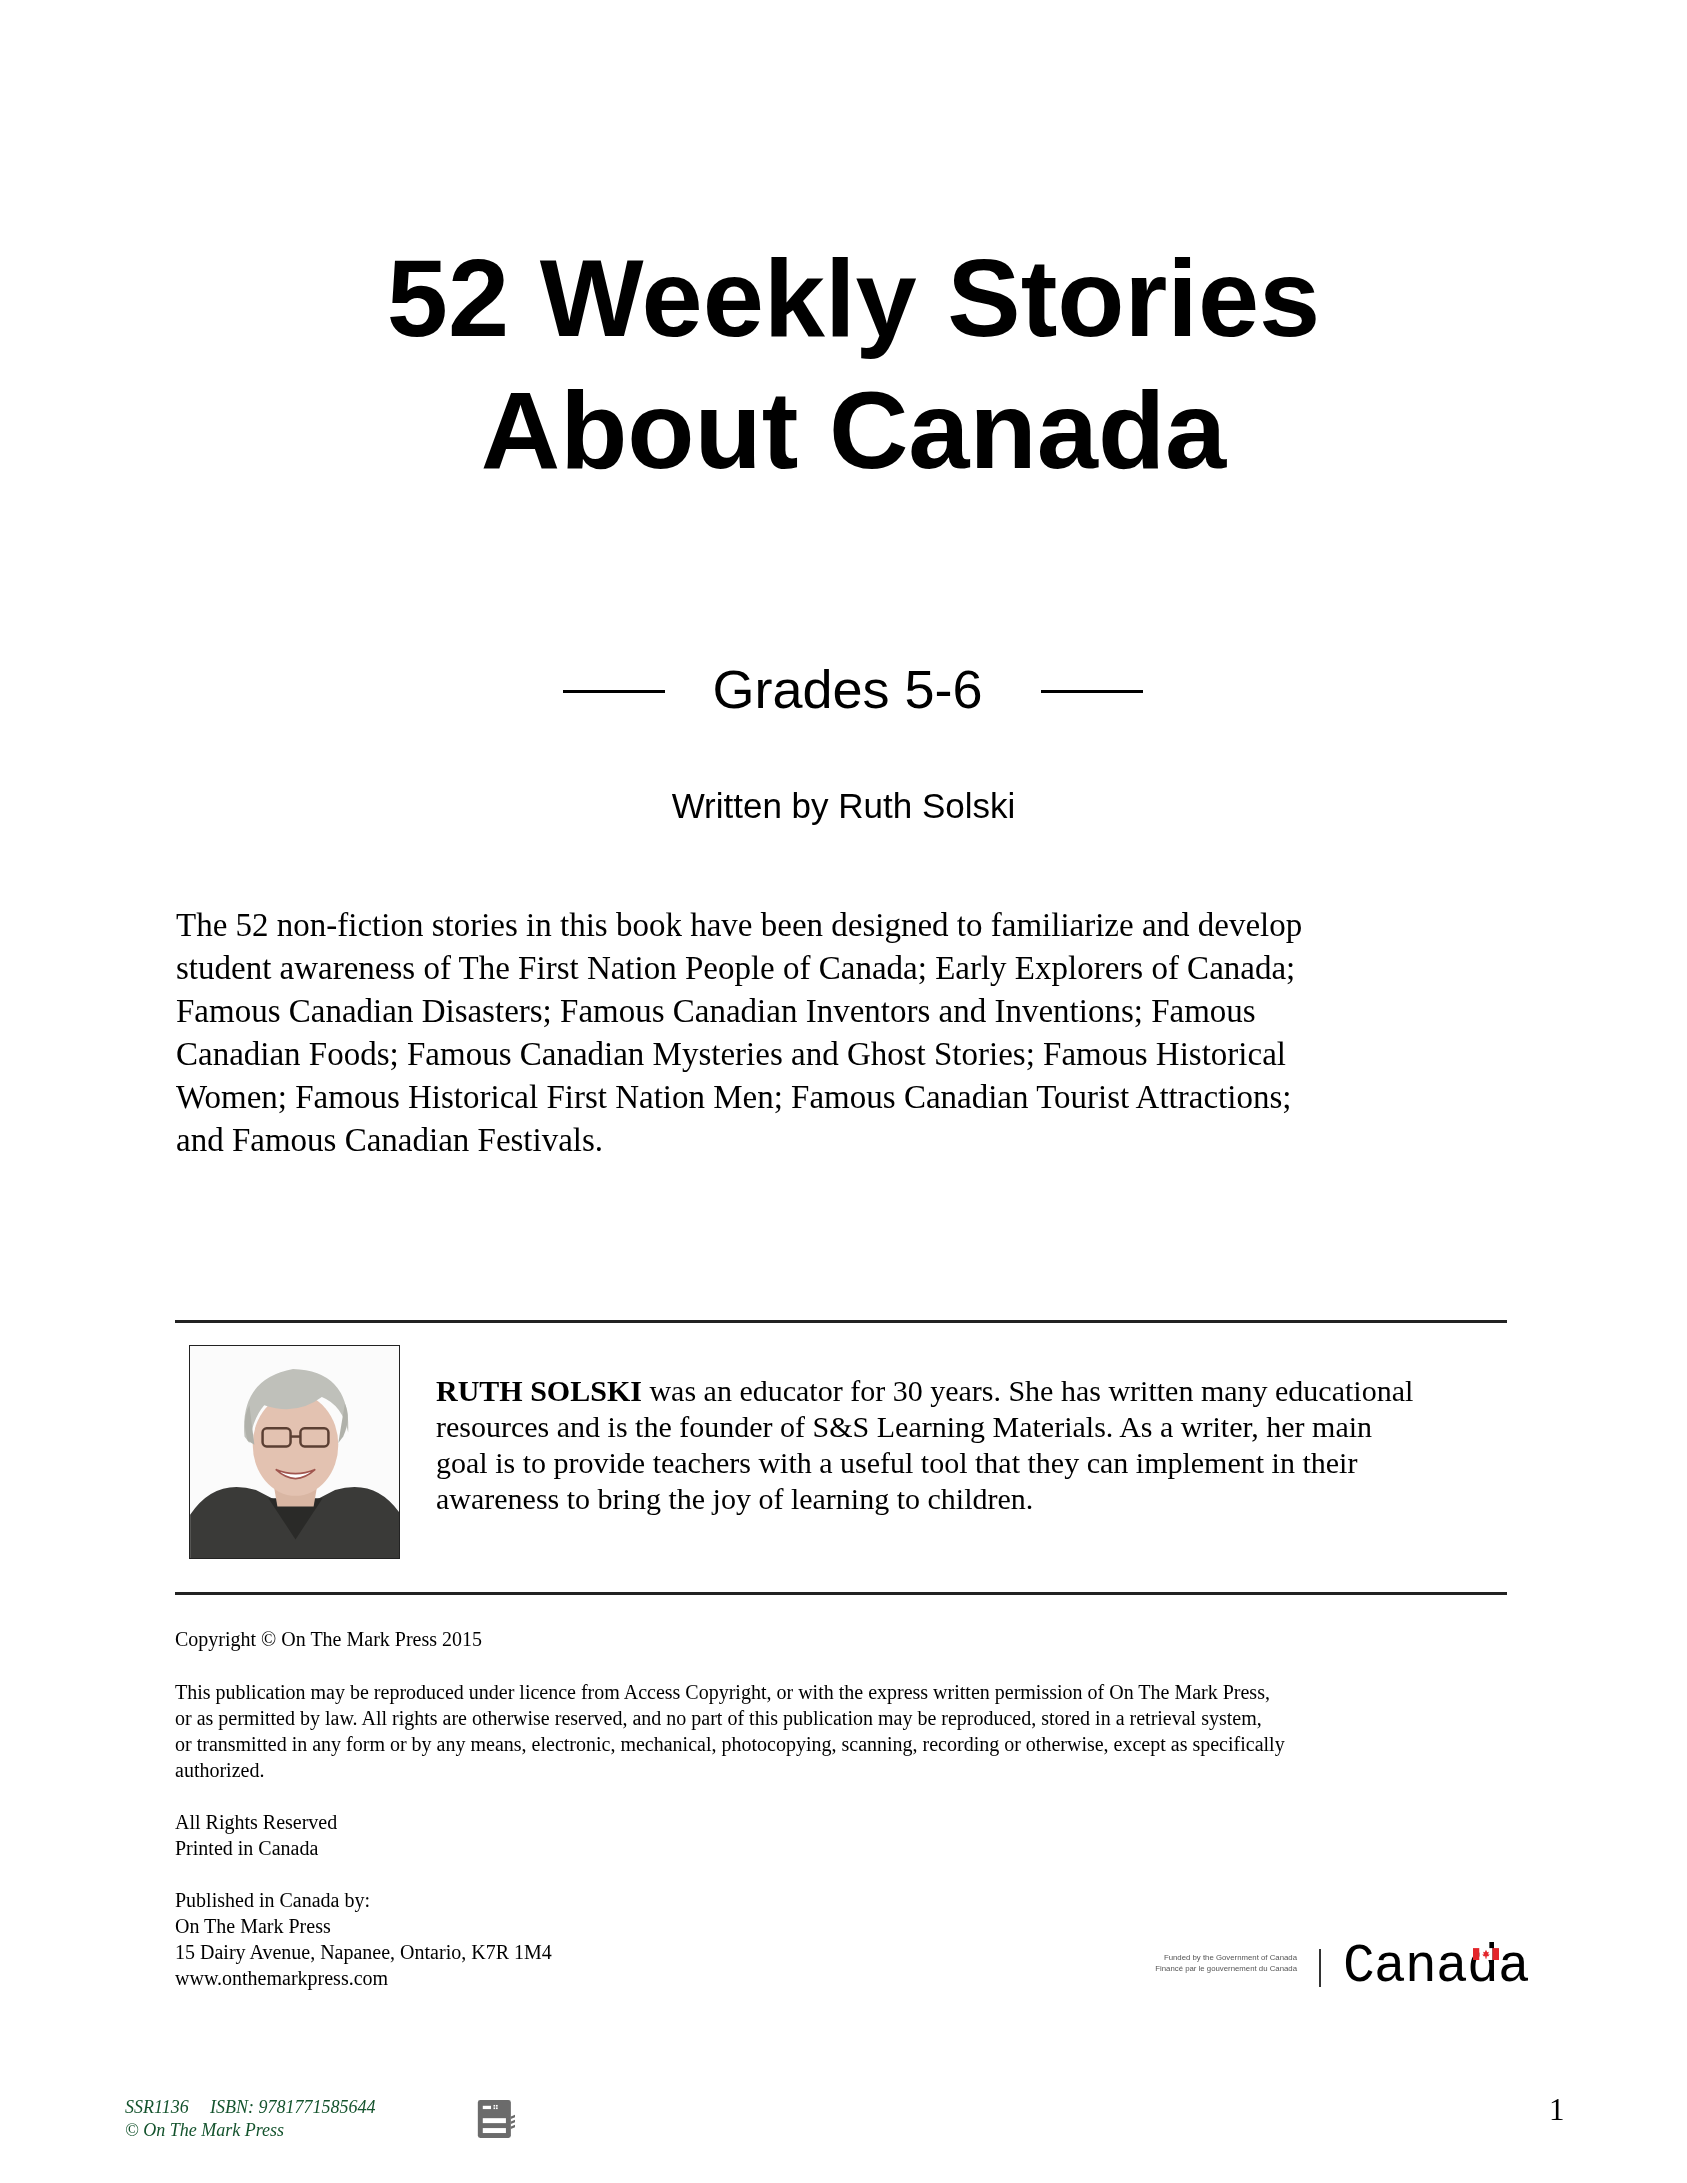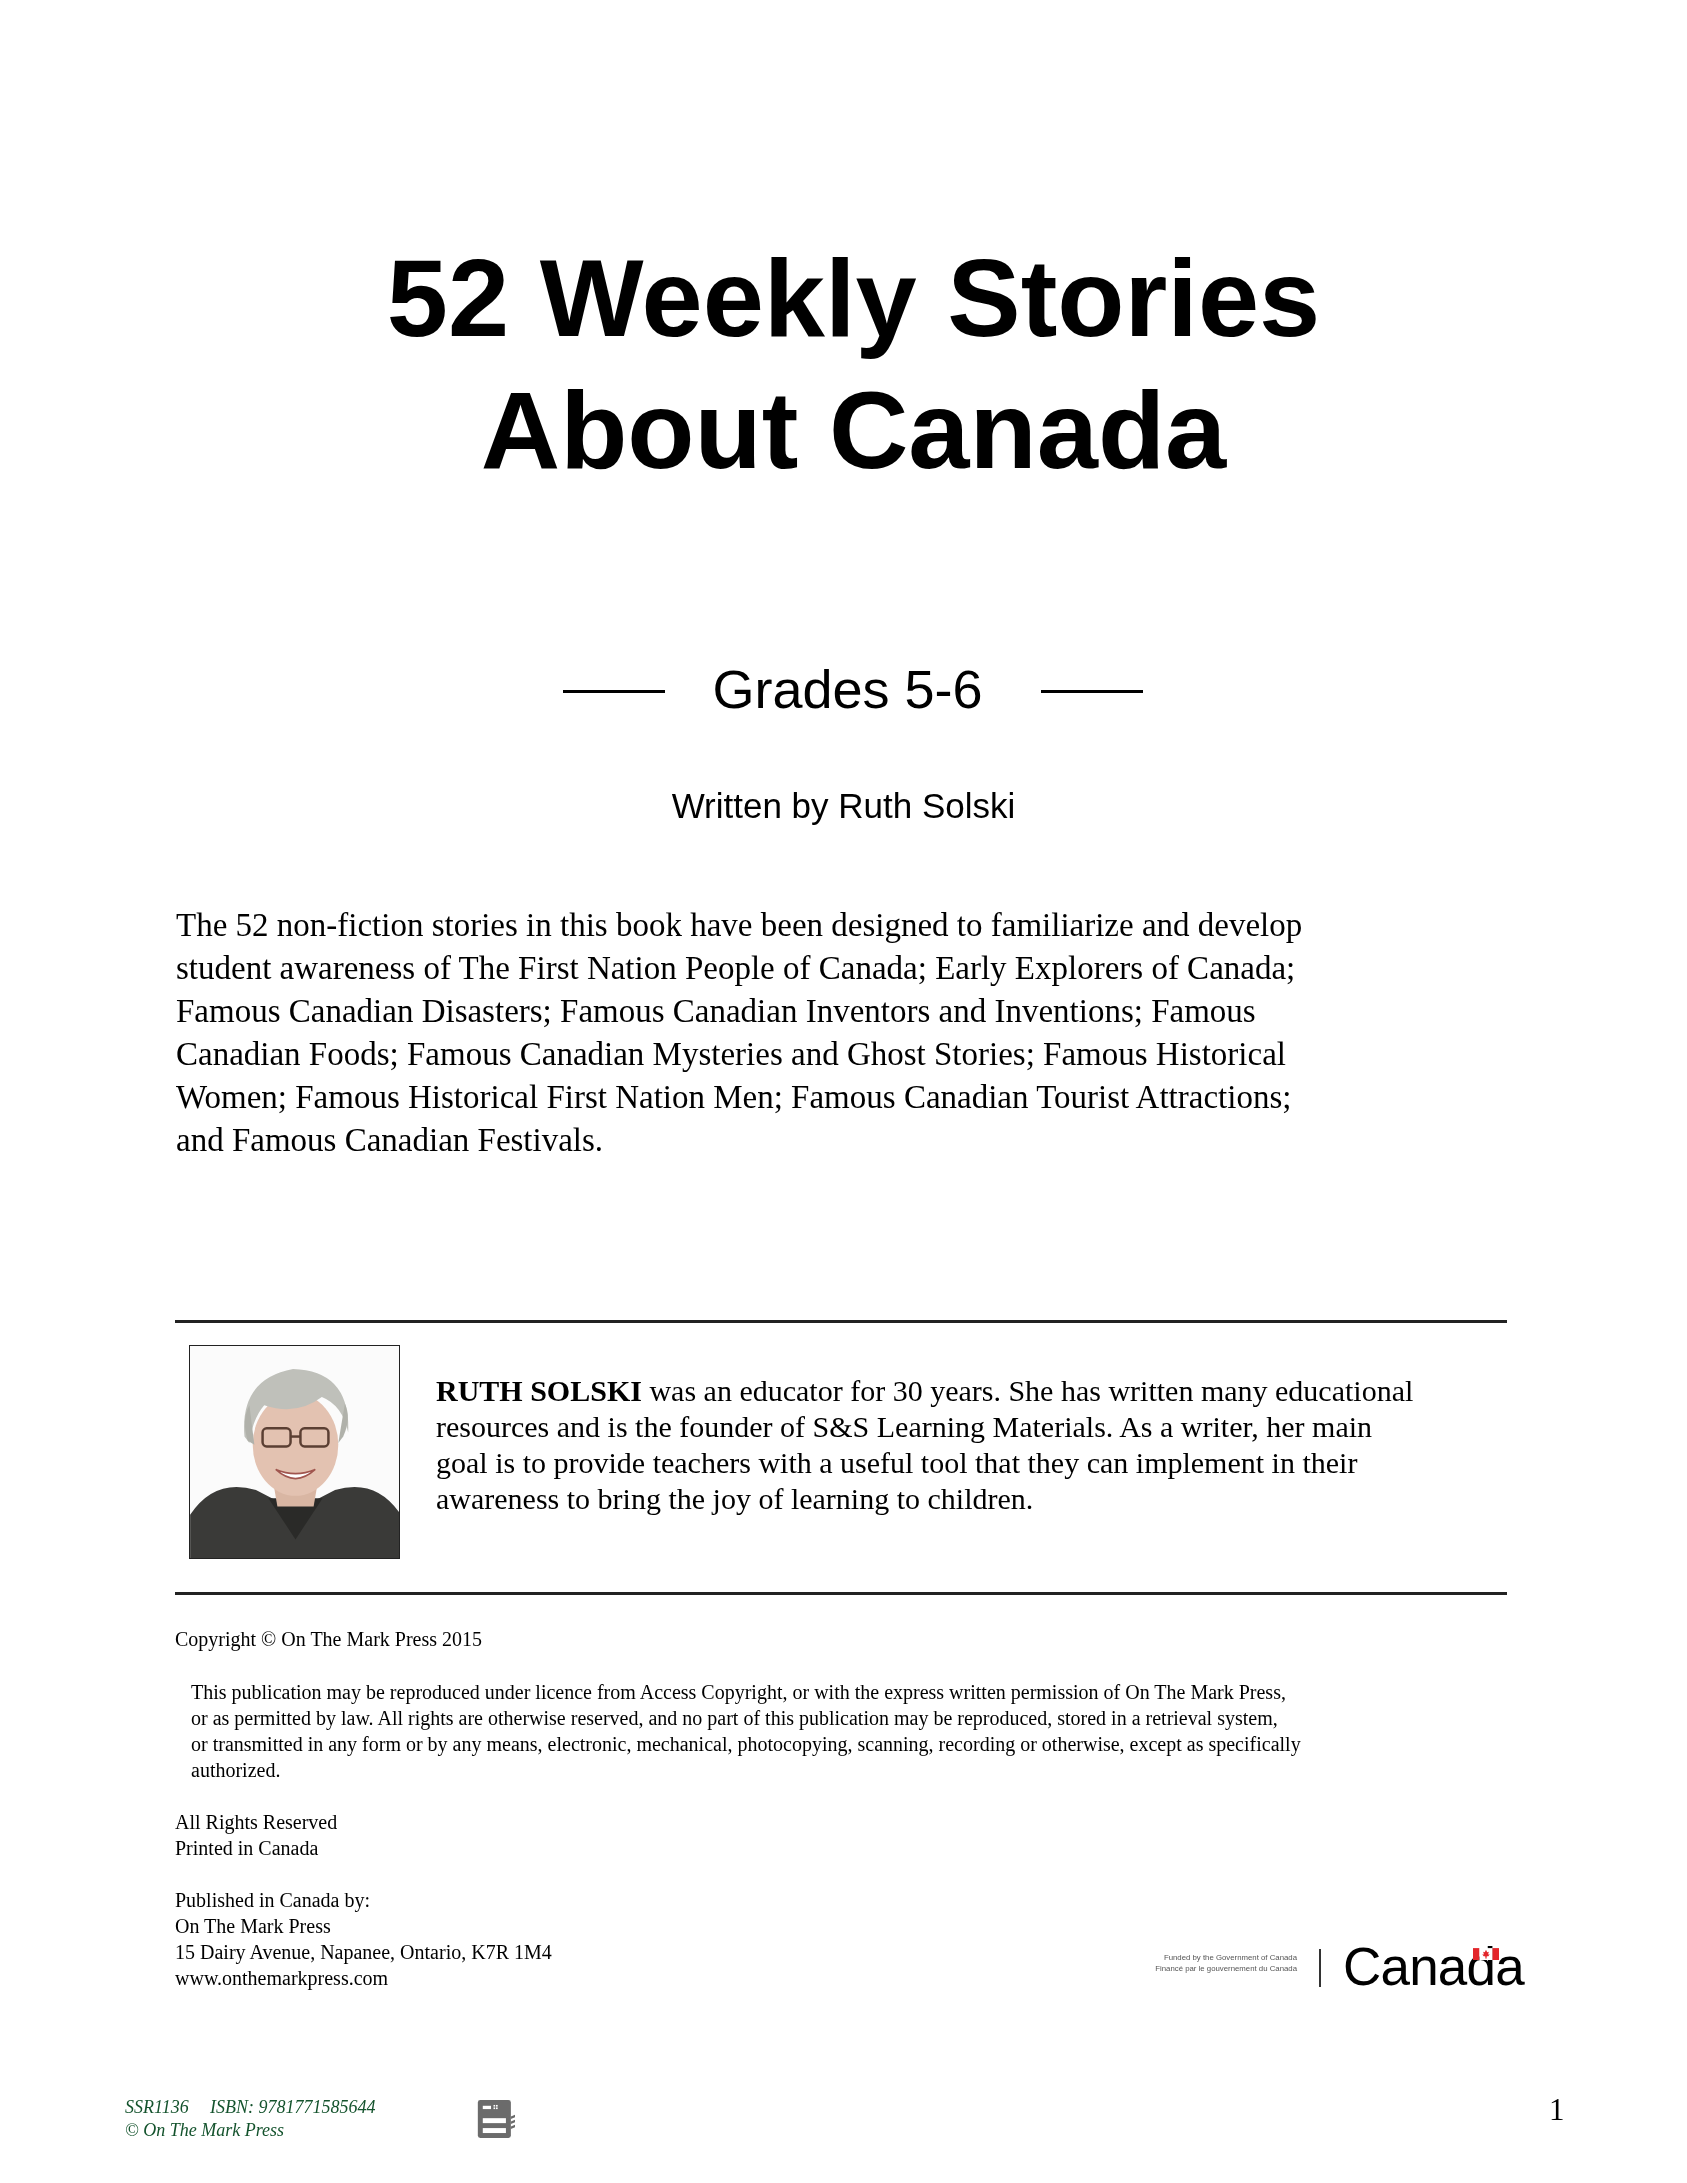--- a/index.html
+++ b/index.html
@@ -60,35 +60,35 @@
       left: 436px; top: 1373px; width: 1071px;
       font-size: 30px; line-height: 36px;
     }
     .bio div { white-space: nowrap; }
     .bio .name { font-weight: bold; }
 
     
     .small { font-size: 20px; line-height: 26px; left: 175px; }
     .small div { white-space: nowrap; }
     .copyright { top: 1626px; }
-    .legal { top: 1679px; width: 1335px; margin-left: 16px; }
+    .legal { top: 1679px; width: 1335px; }
     .rights { top: 1809px; }
     .publisher { top: 1887px; }
 
     
     .funded {
       left: 1112px; top: 1953px; width: 185px;
       font-family: "Liberation Sans", sans-serif;
       font-size: 7.8px; line-height: 10.7px; color: #555; text-align: right;
       white-space: nowrap;
     }
     .logo-divider { left: 1319px; top: 1949px; width: 1.6px; height: 38px; background: #333; }
     .canada-word {
       left: 1343px; top: 1938px;
-      font-family: Liberation Sans, sans-serif;
+      font-family: Liberation Mono, monospace;
       font-size: 53px; line-height: 58px; letter-spacing: -0.8px;
     }
     .flag { left: 1473px; top: 1948px; width: 26px; height: 12.4px; }
 
     
     .footer {
       left: 125px; top: 2096px;
       font-family: "Liberation Serif", serif;
       font-size: 18px; line-height: 23px; color: #14532d; font-style: italic;
     }

